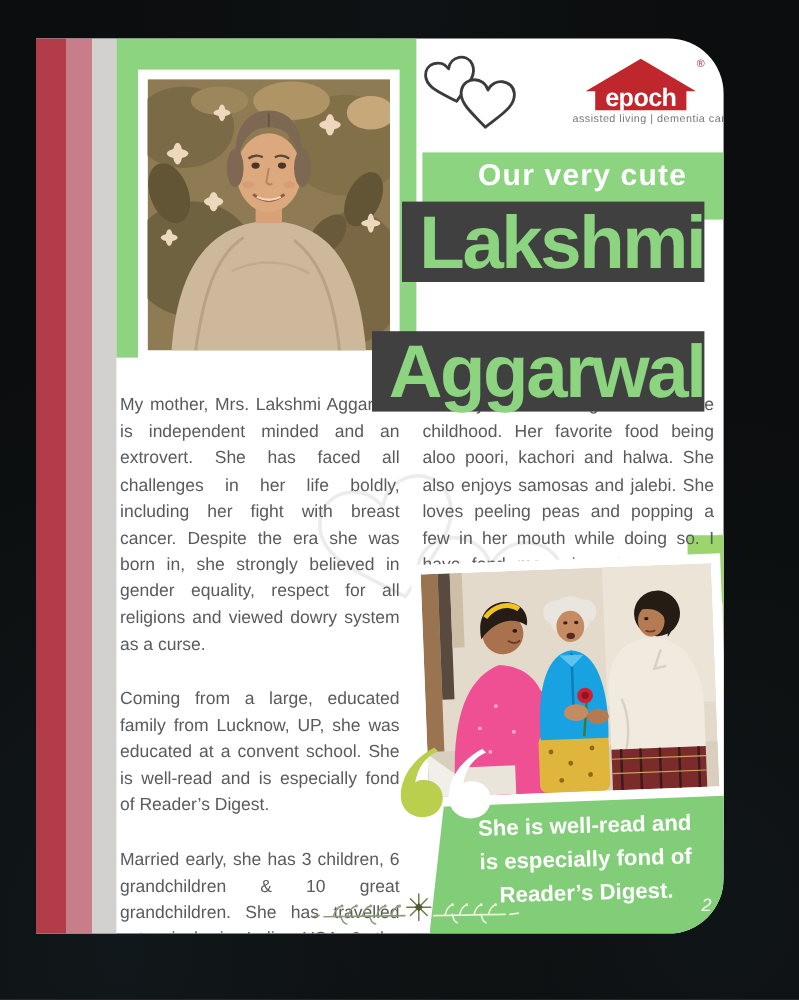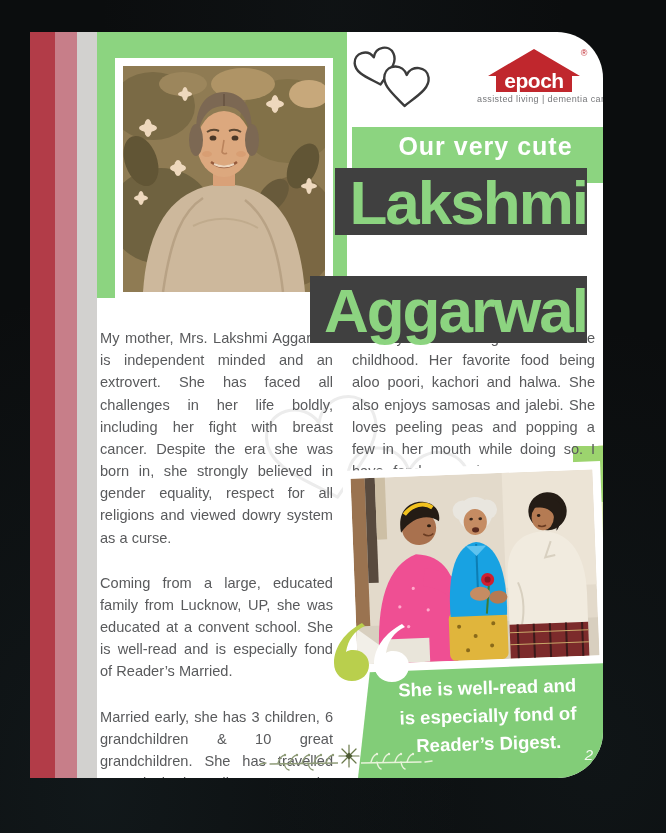--- a/index.html
+++ b/index.html
@@ -163,21 +163,21 @@
 
     <svg class="watermark" width="252" height="272" viewBox="0 0 92 80">
       <g fill="none" stroke="#ececec" stroke-width="1.1" stroke-linejoin="round">
         <path transform="rotate(-14 23 22)" d="M23,13 C19,3 5,4 3,14 C1,24 12,31 23,41 C34,31 45,24 43,14 C41,4 27,3 23,13 Z"></path>
         <path transform="translate(28,17) rotate(4 25 24)" d="M25,14 C21,3 5,4 3,15 C1,26 13,34 25,45 C37,34 49,26 47,15 C45,4 29,3 25,14 Z"></path>
       </g>
     </svg>
 
     <div class="col col-left">
       <p>My mother, Mrs. Lakshmi Aggarwal is independent minded and an extrovert. She has faced all challenges in her life boldly, including her fight with breast cancer. Despite the era she was born in, she strongly believed in gender equality, respect for all religions and viewed dowry system as a curse.</p>
-      <p>Coming from a large, educated family from Lucknow, UP, she was educated at a convent school. She is well-read and is especially fond of Reader’s Married.</p>
+      <p>Coming from a large, educated family from Lucknow, UP, she was educated at a convent school. She is well-read and is especially fond of Reader’s Digest.</p>
       <p>Married early, she has 3 children, 6 grandchildren &amp; 10 great grandchildren. She has travelled extensively in India, USA &amp; the Middle East. She enjoys meeting people and can be a charming conversationist.</p>
     </div>
     <div class="col col-right">
       <p>Mummy is a vegetarian since childhood. Her favorite food being aloo poori, kachori and halwa. She also enjoys samosas and jalebi. She loves peeling peas and popping a few in her mouth while doing so. I have fond memories of the winter picnic lunches we had wherever we lived.</p>
     </div>
 
     <div class="leaf-pale"></div>
     <div class="leaf-accent"></div>
 
     <div class="quote-band"></div>

